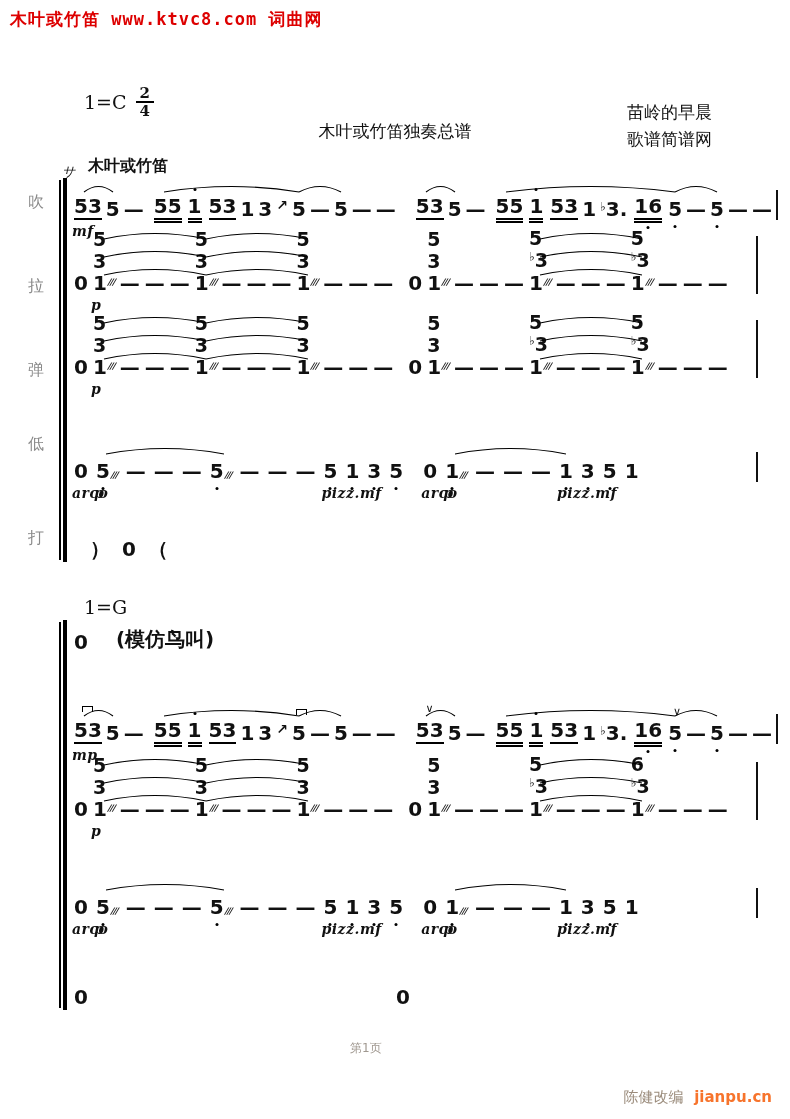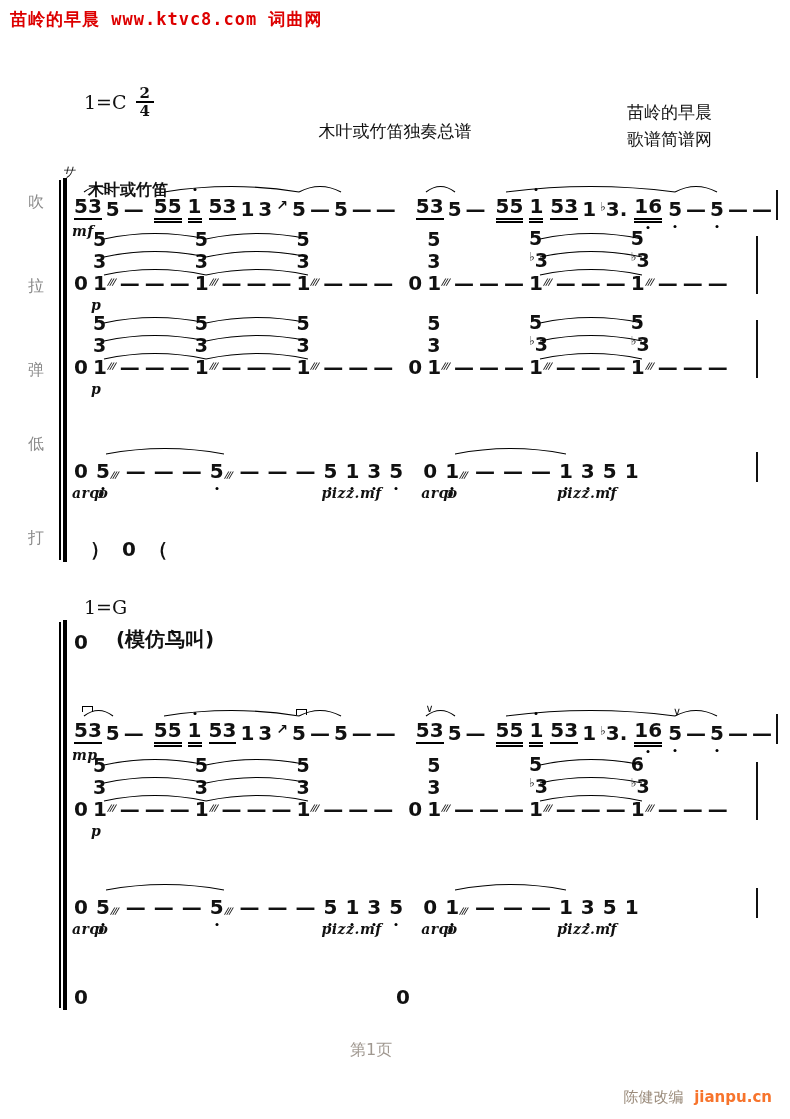--- a/index.html
+++ b/index.html
@@ -17,21 +17,21 @@
           font-family:"DejaVu Serif",serif;font-size:19px;}
   .ts{display:inline-flex;flex-direction:column;align-items:center;margin-left:9px;
       font-weight:700;font-size:15px;line-height:14px;font-family:"DejaVu Serif",serif;}
   .tsn{border-bottom:2px solid #000;padding:0 4px 1px;}
   .tsd{padding-top:1px;}
 
   
   .brk-thick{position:absolute;width:4px;background:#000;}
   .brk-thin{position:absolute;width:1.5px;background:#000;}
   .glabel{position:absolute;left:28px;color:#8a8a8a;font-size:16px;}
-  .instr{position:absolute;left:88px;top:156px;font-size:16px;font-weight:700;margin-top:24px;}
+  .instr{position:absolute;left:88px;top:156px;font-size:16px;font-weight:700;}
   .breath{position:absolute;left:62px;top:163px;font-size:13px;font-style:italic;}
 
   
   .nrow{position:absolute;display:flex;align-items:flex-end;width:684px;
         font-weight:700;font-size:20px;flex-wrap:nowrap;}
   .nrow.m{height:30px;}
   .nrow.c{height:58px;}
   .nrow.b{height:30px;}
   .nrow.p{height:30px;}
   .m>.tok{margin-right:4px;}
@@ -60,31 +60,31 @@
   .bowd{position:absolute;left:30%;top:-13px;width:9px;height:5px;
         border:1.5px solid #000;border-bottom:none;}
   .bowu{position:absolute;left:35%;top:-17px;font-size:11px;font-weight:400;font-style:normal;}
   .bar{min-width:1.6px;background:#111;margin-left:auto;align-self:stretch;}
   .arcs{position:absolute;left:0;overflow:visible;pointer-events:none;}
 
   
   .introrow{position:absolute;left:74px;top:626px;display:flex;align-items:flex-end;}
   .introrest{font-size:20px;font-weight:700;}
   .introann{font-size:20px;margin-left:28px;padding-bottom:1px;font-weight:bold;}
-  .pagenum{position:absolute;left:350px;top:1040px;font-size:16px;color:#a09890;}
+  .pagenum{position:absolute;left:350px;top:1040px;font-size:12px;color:#a09890;}
   .sitemark{position:absolute;right:18px;top:1088px;font-size:15px;white-space:nowrap;}
   .sitename{color:#9b8c7c;}
   .sitelink{color:#f7742c;font-weight:700;margin-left:6px;}
 </style>
 </head>
 <body>
 
 <div class="page">
 
-  <div class="watermark">苗岭的早晨 www.ktvc8.com 词曲网</div>
+  <div class="watermark">木叶或竹笛 www.ktvc8.com 词曲网</div>
 
   <div class="subtitle">木叶或竹笛独奏总谱</div>
 
   <div class="keysig" style="left:84px;top:86px;">
     <span>1=C</span>
     <span class="ts">
       <span class="tsn">2</span>
       <span class="tsd">4</span>
     </span>
   </div>

